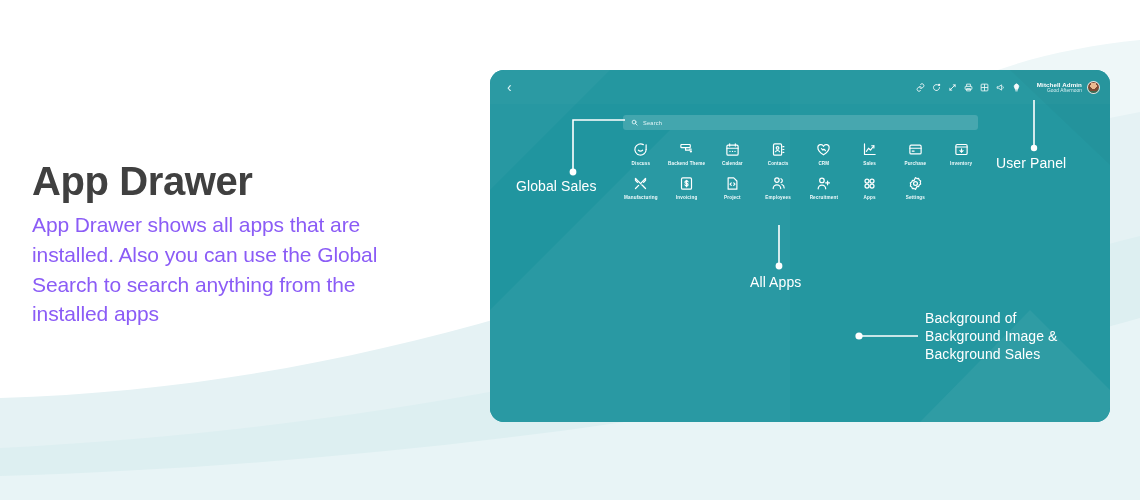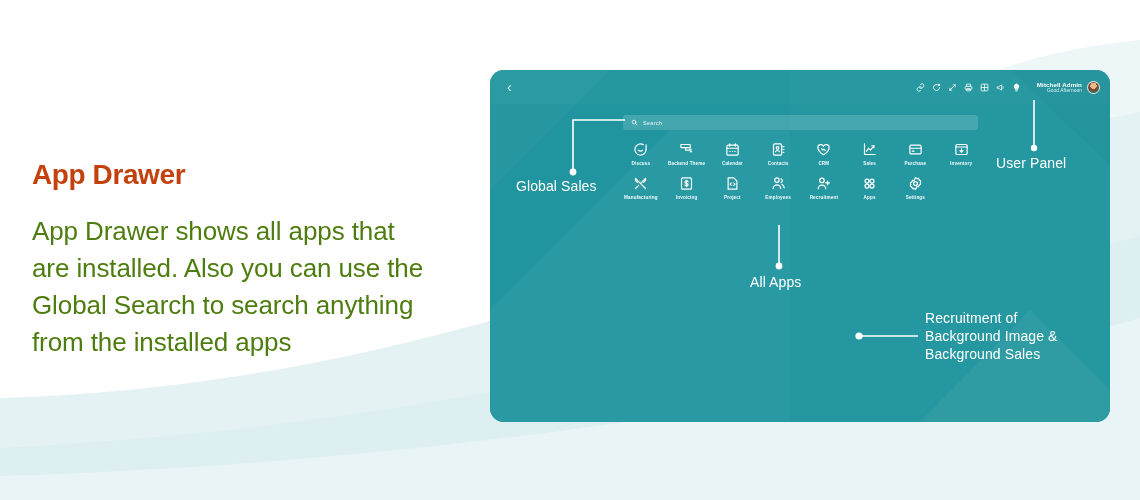--- a/index.html
+++ b/index.html
@@ -10,25 +10,25 @@
     font-family: "Liberation Sans", sans-serif;
   }
   #stage { position: relative; width: 1140px; height: 500px; background: #ffffff; }
 
   
   .bg-waves { position: absolute; inset: 0; width: 1140px; height: 500px; pointer-events: none; }
 
   
   .left-copy { position: absolute; left: 32px; top: 160px; width: 400px; }
   .headline {
-    font-size: 28px; font-weight: bold; color: #c2410c;
-    letter-spacing: -0.4px; line-height: 1.05; margin-bottom: 24px;
+    font-size: 40px; font-weight: bold; color: #404040;
+    letter-spacing: -0.4px; line-height: 1.05; margin-bottom: 8px;
   }
   .body-copy {
-    font-size: 26px; color: #4d7c0f; line-height: 1.42; letter-spacing: -0.1px;
+    font-size: 21px; color: #8b5cf6; line-height: 1.42; letter-spacing: -0.1px;
   }
 
   
   .panel {
     position: absolute; left: 490px; top: 70px;
     width: 620px; height: 352px;
     border-radius: 14px;
     background: #20959f;
     overflow: hidden;
   }
@@ -334,18 +334,18 @@
     <circle cx="1034" cy="148" r="3.2" fill="#ffffff"></circle>
 
     <path d="M860,336 L918,336" stroke="#ffffff" stroke-width="1.6" fill="none"></path>
     <circle cx="859" cy="336" r="3.6" fill="#ffffff"></circle>
   </svg>
 
   <div class="anno-label anno-global">Global Sales</div>
   <div class="anno-label anno-allapps">All Apps</div>
   <div class="anno-label anno-user">User Panel</div>
   <div class="anno-label anno-combo">
-    <div>Recruitment of</div>
+    <div>Background of</div>
     <div>Background Image &amp;</div>
     <div>Background Sales</div>
   </div>
 
 </div>
 
 </body></html>

